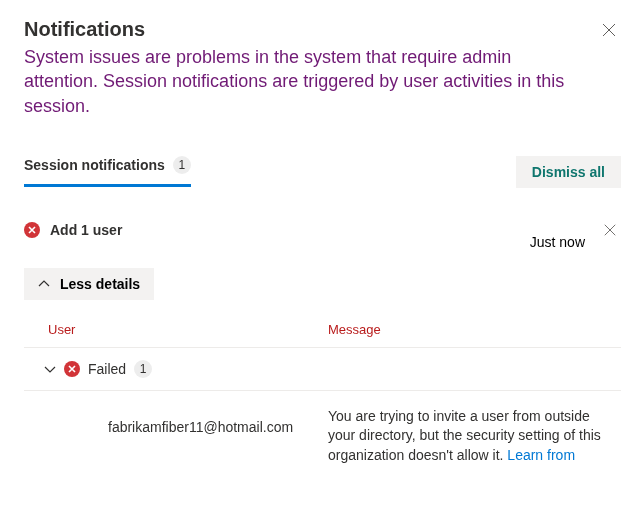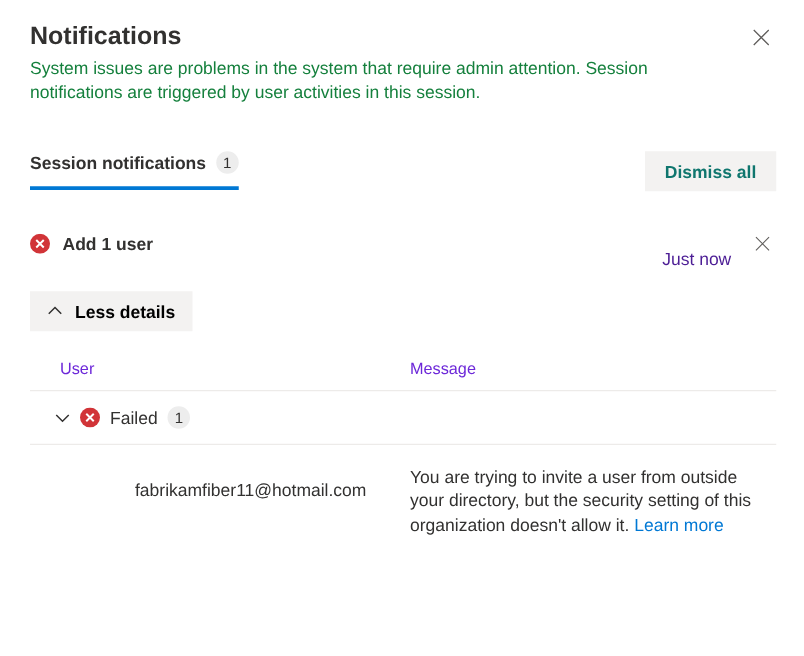--- a/index.html
+++ b/index.html
@@ -20,22 +20,22 @@
     display: flex;
     align-items: flex-start;
     justify-content: space-between;
   }
   .title {
     font-size: 20px;
     font-weight: 600;
     margin: 0;
   }
   .subtitle {
-    color: #15803d;
-    font-size: 14px;
+    color: #701a75;
+    font-size: 18px;
     margin: 4px 0 0 0;
     line-height: 1.35;
     max-width: 560px;
   }
   .close-btn {
     background: none;
     border: none;
     padding: 4px;
     margin: 0;
     cursor: pointer;
@@ -100,21 +100,21 @@
   }
   .notif-title {
     font-weight: 600;
   }
   .notif-right {
     display: flex;
     align-items: center;
     gap: 14px;
   }
   .timestamp {
-    color: #4c1d95;
+    color: #000000;
     margin-top: 24px;
   }
   .details-toggle {
     display: inline-flex;
     align-items: center;
     gap: 10px;
     background: #f3f2f1;
     border: none;
     padding: 8px 14px;
     margin-top: 18px;
@@ -123,21 +123,21 @@
     cursor: pointer;
     color: #000000;
   }
   .table {
     margin-top: 22px;
   }
   .thead, .trow {
     display: flex;
   }
   .thead {
-    color: #6d28d9;
+    color: #b91c1c;
     font-size: 13px;
     padding: 0 0 10px 24px;
   }
   .col-user { flex: 0 0 280px; }
   .col-msg { flex: 1; }
   .group-row {
     display: flex;
     align-items: center;
     gap: 8px;
     padding: 12px 0 12px 20px;
@@ -247,19 +247,19 @@
               <path d="M5 5 L11 11 M11 5 L5 11" stroke="#fff" stroke-width="1.6"></path>
             </svg>
         </span>
         <span class="group-label">Failed</span>
         <span class="count-badge">1</span>
       </div>
 
       <div class="detail-row">
         <div class="detail-user">fabrikamfiber11@hotmail.com</div>
         <div class="detail-msg">
-          <span>You are trying to invite a user from outside your directory, but the security setting of this organization doesn't allow it. </span><a class="link">Learn more</a>
+          <span>You are trying to invite a user from outside your directory, but the security setting of this organization doesn't allow it. </span><a class="link">Learn from</a>
         </div>
       </div>
     </div>
   </div>
 
 </div>
 
 </body></html>

